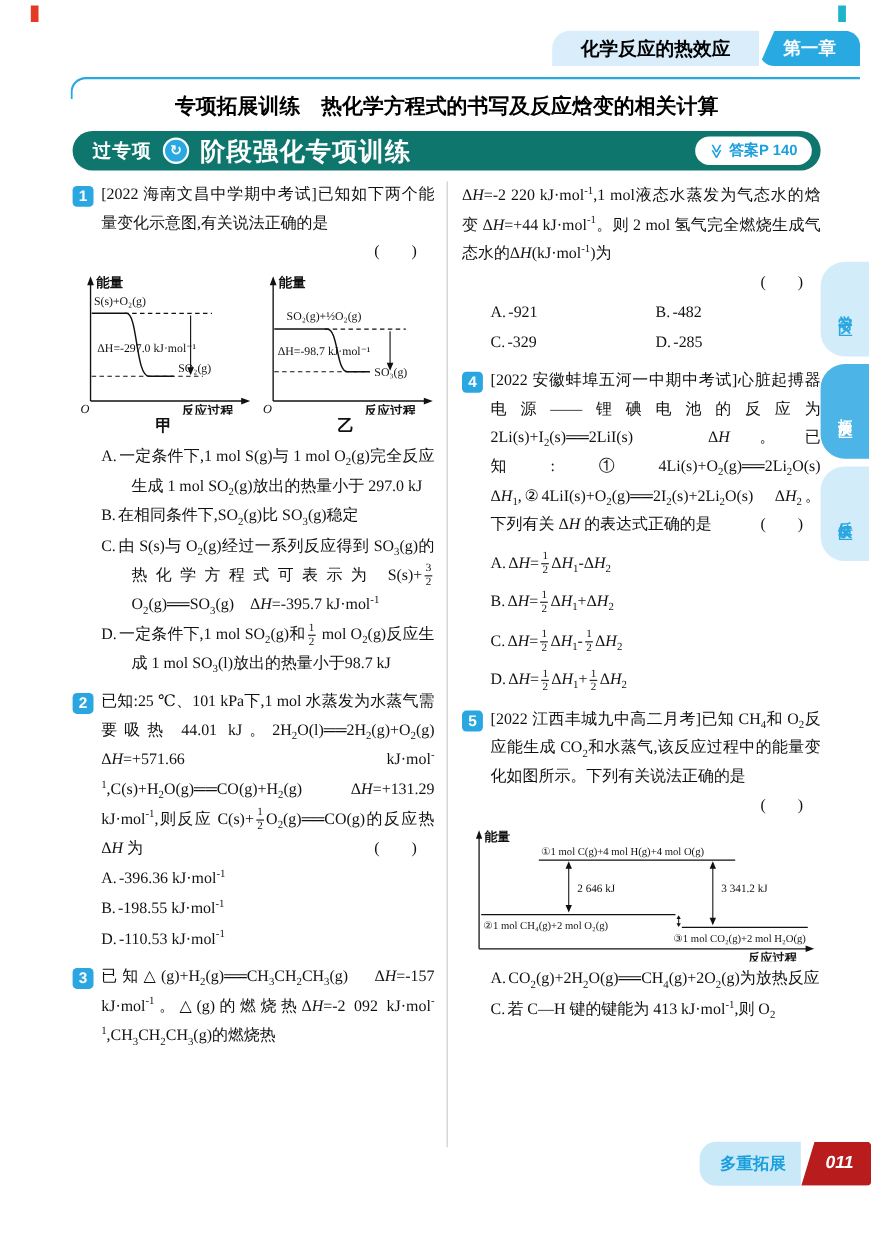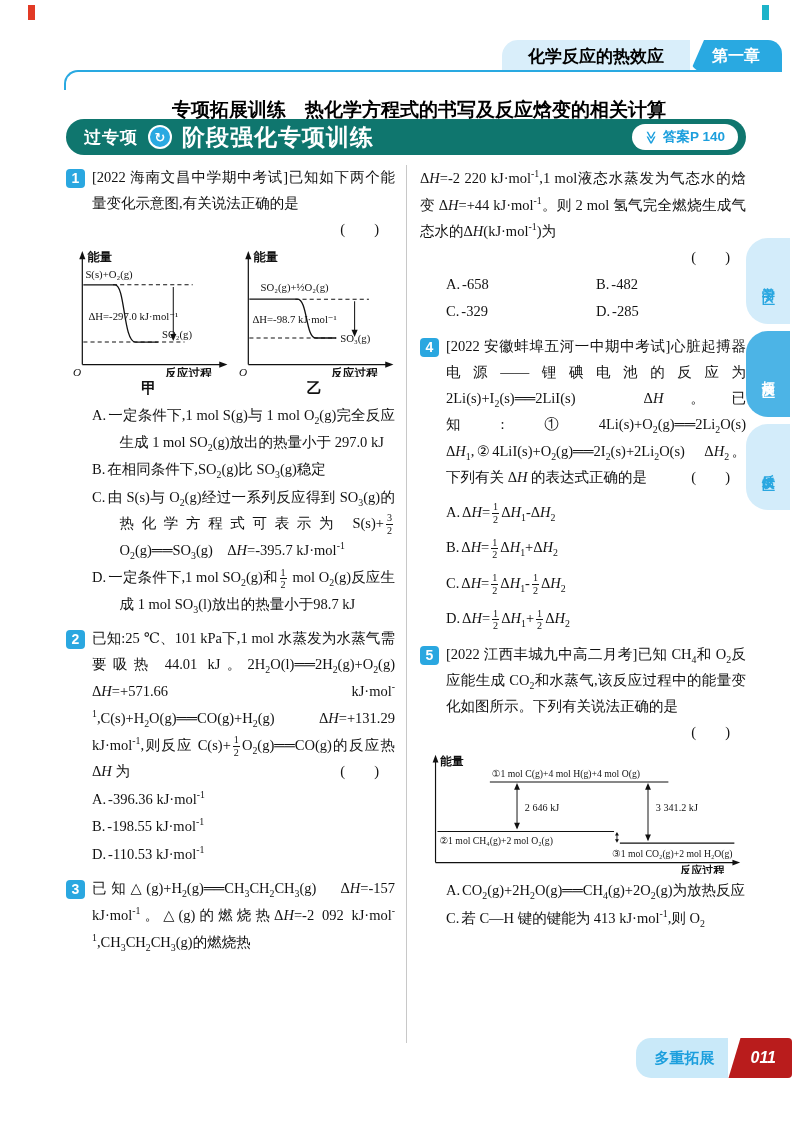--- a/index.html
+++ b/index.html
@@ -3,31 +3,31 @@
 <meta charset="utf-8">
 <style>
   html,body{margin:0;padding:0;background:#fff;}
   .page{position:relative;width:800px;height:1122px;background:#fff;overflow:hidden;
         font-family:"Liberation Serif","DejaVu Serif",serif;color:#111;}
   
   .print-mark{position:absolute;top:5px;width:7px;height:15px;}
   .print-mark.left{left:28px;background:#e23a25;}
   .print-mark.right{right:31px;background:#1db3c9;}
   
-  .header-tabs{position:absolute;top:40px;left:502px;right:18px;height:32px;display:flex;
+  .header-tabs{position:absolute;top:28px;left:502px;right:18px;height:32px;display:flex;
                font-family:"Liberation Sans","DejaVu Sans",sans-serif;}
   .subject-tab{flex:1;background:#d9eefa;border-radius:16px 0 0 0;display:flex;align-items:center;
                justify-content:center;font-weight:bold;font-size:17px;color:#000;}
   .chapter-tab{width:92px;background:#29a9e1;color:#fff;display:flex;align-items:center;justify-content:center;
                font-weight:bold;font-size:16px;border-radius:0 14px 0 14px;clip-path:polygon(14px 0,100% 0,100% 100%,0 100%);}
   
   .top-border{position:absolute;top:70px;left:64px;right:18px;height:18px;
               border-top:2px solid #29a9e1;border-left:2px solid #29a9e1;border-top-left-radius:14px;}
   
-  .title{position:absolute;top:84px;left:66px;width:680px;margin:13px;text-align:center;
+  .title{position:absolute;top:84px;left:66px;width:680px;margin:0;text-align:center;
          font-family:"Liberation Sans","DejaVu Sans",sans-serif;font-size:19px;font-weight:bold;color:#000;}
   
   .banner{position:absolute;top:119px;left:66px;width:680px;height:36px;background:#0f766e;
           border-radius:18px;display:flex;align-items:center;box-sizing:border-box;padding:0 8px 0 18px;
           font-family:"Liberation Sans","DejaVu Sans",sans-serif;}
   .banner-badge{color:#fff;font-weight:bold;font-size:17px;letter-spacing:1px;}
   .banner-icon{width:24px;height:24px;margin:0 10px;border:2px solid #fff;border-radius:50%;
                background:#29a9e1;display:flex;align-items:center;justify-content:center;
                color:#fff;font-size:13px;font-weight:bold;box-sizing:border-box;}
   .banner-label{color:#fff;font-weight:bold;font-size:23px;letter-spacing:1px;}
@@ -198,21 +198,21 @@
       </div>
 
     </div>
 
     <div class="col right">
 
       <div class="question">
         <p class="cont">Δ<i>H</i>=-2 220 kJ·mol<sup>-1</sup>,1 mol液态水蒸发为气态水的焓变 Δ<i>H</i>=+44 kJ·mol<sup>-1</sup>。则 2 mol 氢气完全燃烧生成气态水的Δ<i>H</i>(kJ·mol<sup>-1</sup>)为</p>
         <div class="bracket">(　　)</div>
         <div class="optgrid">
-          <p class="option"><span class="olabel">A.</span><span>-658</span></p>
+          <p class="option"><span class="olabel">A.</span><span>-921</span></p>
           <p class="option"><span class="olabel">B.</span><span>-482</span></p>
           <p class="option"><span class="olabel">C.</span><span>-329</span></p>
           <p class="option"><span class="olabel">D.</span><span>-285</span></p>
         </div>
       </div>
 
       <div class="question">
         <div class="stem-wrap">
           <span class="qnum">4</span>
           <p class="stem">[2022 安徽蚌埠五河一中期中考试]心脏起搏器电源——锂碘电池的反应为 2Li(s)+I<sub>2</sub>(s)══2LiI(s)　Δ<i>H</i>。已知:①4Li(s)+O<sub>2</sub>(g)══2Li<sub>2</sub>O(s)　Δ<i>H</i><sub>1</sub>,②4LiI(s)+O<sub>2</sub>(g)══2I<sub>2</sub>(s)+2Li<sub>2</sub>O(s)　Δ<i>H</i><sub>2</sub>。下列有关 Δ<i>H</i> 的表达式正确的是</p>

